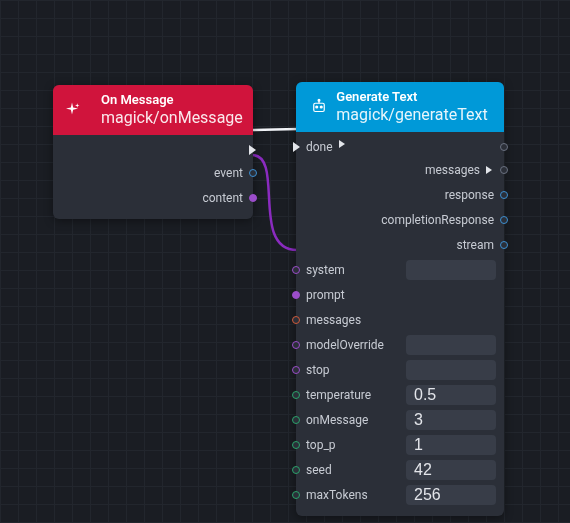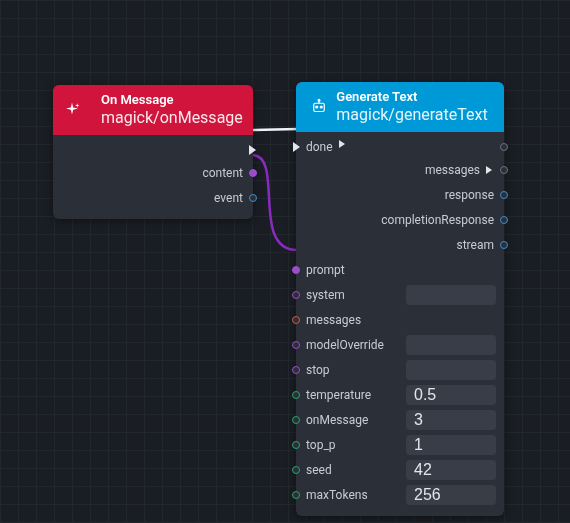--- a/index.html
+++ b/index.html
@@ -101,26 +101,26 @@
     <div>
       <div class="title">On Message</div>
       <div class="subtitle">magick/onMessage</div>
     </div>
   </div>
   <div class="node-body">
     <div class="flow-row" style="justify-content:flex-end;">
       <span class="tri out"></span>
     </div>
     <div class="port-row right">
+      <span class="port-label">event</span>
+      <span class="port-dot out dot-blue"></span>
+    </div>
+    <div class="port-row right">
       <span class="port-label">content</span>
       <span class="port-dot out dot-filled-purple"></span>
-    </div>
-    <div class="port-row right">
-      <span class="port-label">event</span>
-      <span class="port-dot out dot-blue"></span>
     </div>
   </div>
 </div>
 
 <div class="node" id="node-generate">
   <div class="node-header hdr-blue">
     <span class="icon">
       <svg viewBox="0 0 24 24" fill="none" stroke="#fff" stroke-width="1.6">
         <rect x="5" y="7" width="14" height="11" rx="2" fill="none"></rect>
         <circle cx="9" cy="12" r="1.3" fill="#fff"></circle>
@@ -156,33 +156,33 @@
     </div>
     <div class="port-row right">
       <span class="port-label">completionResponse</span>
       <span class="port-dot out dot-blue"></span>
     </div>
     <div class="port-row right">
       <span class="port-label">stream</span>
       <span class="port-dot out dot-blue"></span>
     </div>
 
+    <div class="port-row with-field">
+      <span class="port-dot in dot-purple"></span>
+      <span class="lbl-wrap">
+          <span class="port-label">system</span>
+        </span>
+      <input class="field" value="" style="">
+    </div>
+
     <div class="port-row left">
       <span class="port-dot in dot-filled-purple"></span>
       <span class="port-label">prompt</span>
     </div>
 
-    <div class="port-row with-field">
-      <span class="port-dot in dot-purple"></span>
-      <span class="lbl-wrap">
-          <span class="port-label">system</span>
-        </span>
-      <input class="field" value="" style="">
-    </div>
-
     <div class="port-row left">
       <span class="port-dot in dot-red"></span>
       <span class="port-label">messages</span>
     </div>
 
     <div class="port-row with-field">
       <span class="port-dot in dot-purple"></span>
       <span class="lbl-wrap">
           <span class="port-label">modelOverride</span>
         </span>

